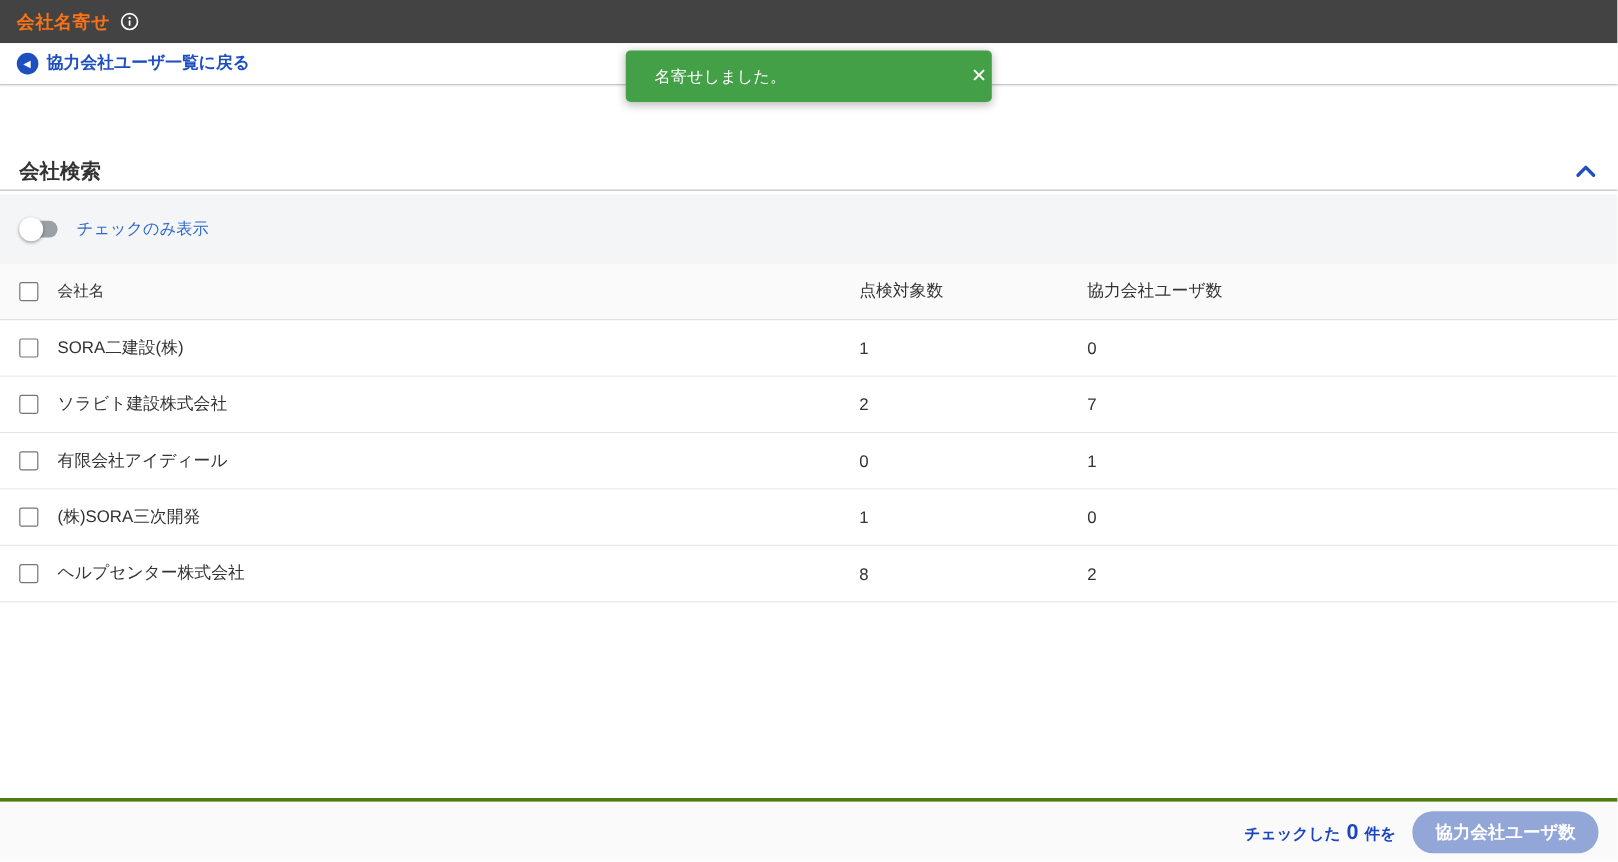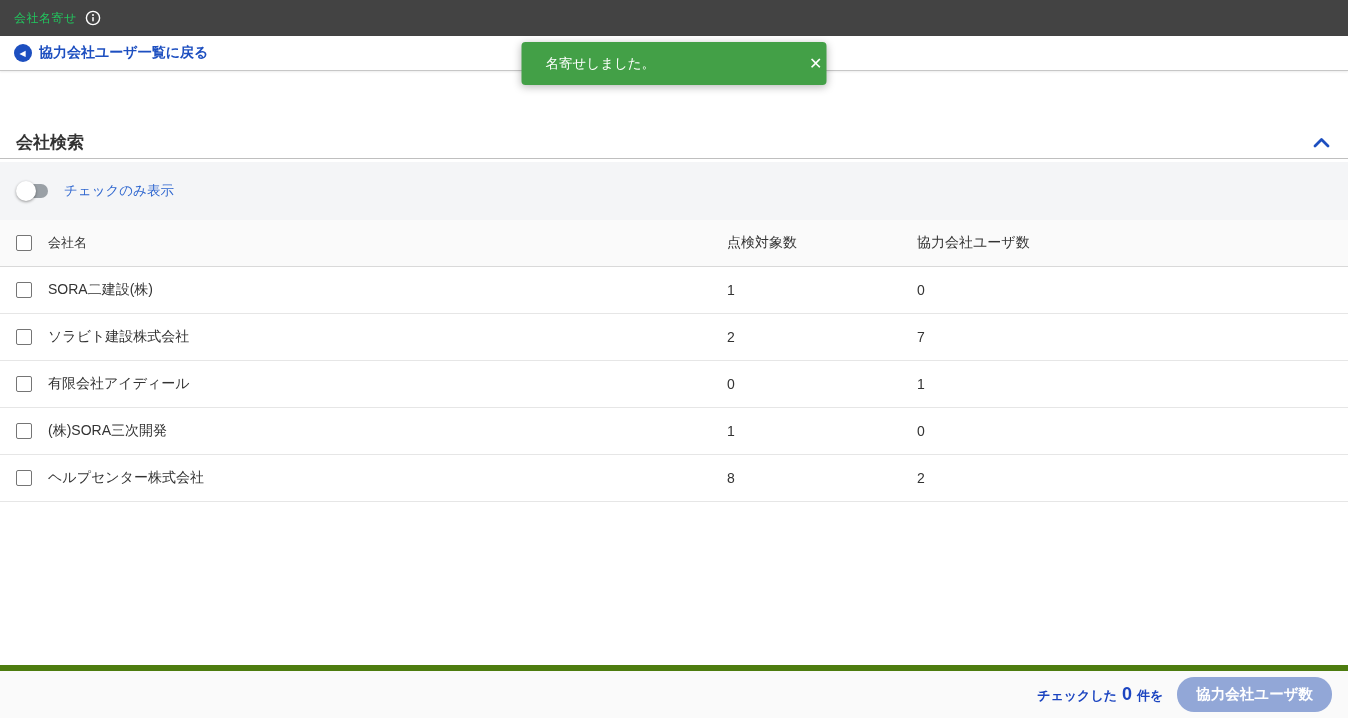--- a/index.html
+++ b/index.html
@@ -15,23 +15,23 @@
   
   .app-header {
     height: 36px;
     background: #434343;
     display: flex;
     align-items: center;
     padding: 0 14px;
     gap: 8px;
   }
   .app-header .title {
-    color: #22c55e;
-    font-size: 12px;
-    font-weight: normal;
+    color: #f97316;
+    font-size: 15px;
+    font-weight: bold;
     letter-spacing: 0.5px;
   }
   .info-icon { display: inline-flex; align-items: center; cursor: pointer; }
 
   
   .back-bar {
     height: 35px;
     background: #ffffff;
     border-bottom: 1px solid #c7c7c7;
     box-shadow: 0 1px 2px rgba(0,0,0,0.08);
@@ -169,30 +169,30 @@
   }
   .checkbox {
     width: 16px; height: 16px;
     border: 1.5px solid #757575;
     border-radius: 2px;
     background: #ffffff;
     cursor: pointer;
     display: inline-block;
   }
   .cell-name { padding-right: 10px; }
-  .cell-num { font-size: 14px; margin-left: 11px; }
+  .cell-num { font-size: 14px; }
 
   
   .footer-bar {
     position: absolute;
     left: 0; bottom: 0;
     width: 100%;
     height: 53px;
     background: #fafafa;
-    border-top: 6px solid #4d7c0f;
+    border-top: 3px solid #4d7c0f;
     display: flex;
     align-items: center;
     justify-content: flex-end;
     padding-right: 16px;
     gap: 14px;
   }
   .checked-summary {
     display: flex;
     align-items: baseline;
     gap: 5px;

